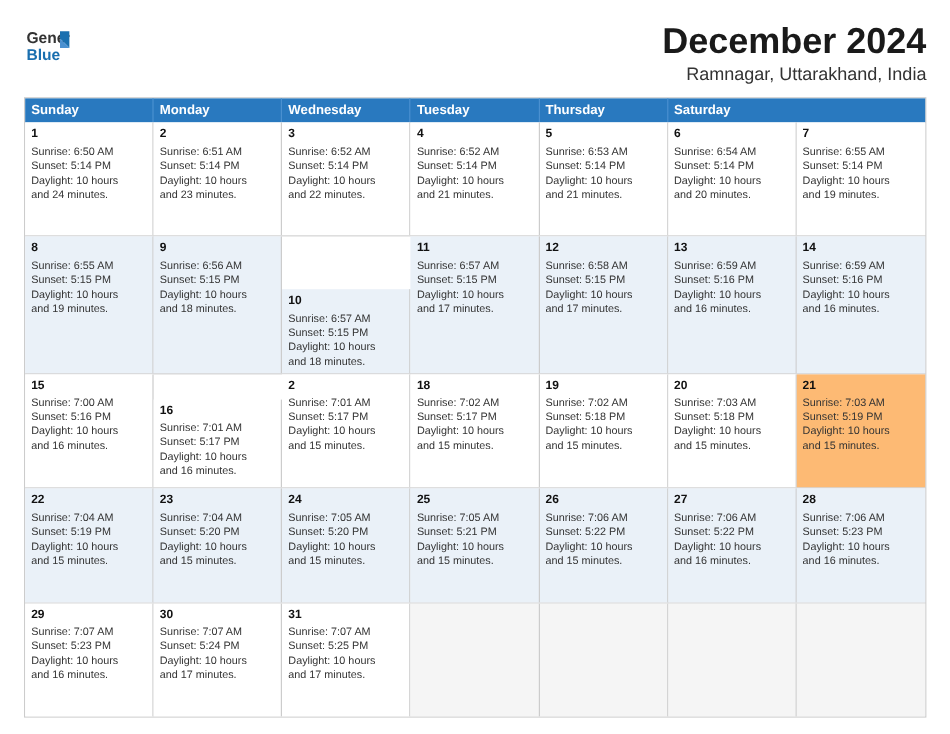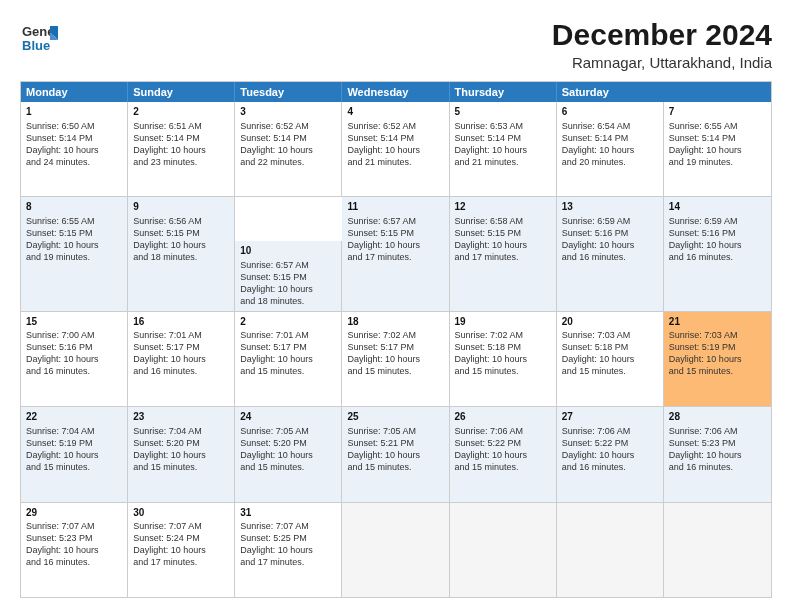--- a/index.html
+++ b/index.html
@@ -110,24 +110,24 @@
       </div>
     </div>
     <div class="title-section">
       <div class="main-title">December 2024</div>
       <div class="subtitle">Ramnagar, Uttarakhand, India</div>
     </div>
   </div>
 
   <div class="calendar">
     <div class="cal-header">
+      <div class="cal-header-cell">Sunday</div>
       <div class="cal-header-cell">Monday</div>
-      <div class="cal-header-cell">Sunday</div>
+      <div class="cal-header-cell">Wednesday</div>
       <div class="cal-header-cell">Tuesday</div>
-      <div class="cal-header-cell">Wednesday</div>
       <div class="cal-header-cell">Thursday</div>
       <div class="cal-header-cell">Saturday</div>
     </div>
     <div class="cal-body" id="cal-body">
     <div class="cal-row">
           <div class="cal-cell" style="background: rgb(255, 255, 255);">
             <span class="day-num">1</span>
             <span style="display:block;">Sunrise: 6:50 AM</span>
             <span style="display:block;">Sunset: 5:14 PM</span>
             <span style="display:block;">Daylight: 10 hours</span>
@@ -228,21 +228,21 @@
           </div>
         </div>
         <div class="cal-row">
           <div class="cal-cell" style="background: rgb(255, 255, 255);">
             <span class="day-num">15</span>
             <span style="display:block;">Sunrise: 7:00 AM</span>
             <span style="display:block;">Sunset: 5:16 PM</span>
             <span style="display:block;">Daylight: 10 hours</span>
             <span style="display:block;">and 16 minutes.</span>
           </div>
-          <div class="cal-cell" style="background: rgb(255, 255, 255);">
+          <div class="cal-cell" style="background: rgb(255, 255, 255); margin-top: 21px;">
             <span class="day-num">16</span>
             <span style="display:block;">Sunrise: 7:01 AM</span>
             <span style="display:block;">Sunset: 5:17 PM</span>
             <span style="display:block;">Daylight: 10 hours</span>
             <span style="display:block;">and 16 minutes.</span>
           </div>
           <div class="cal-cell" style="background: rgb(255, 255, 255);">
             <span class="day-num">2</span>
             <span style="display:block;">Sunrise: 7:01 AM</span>
             <span style="display:block;">Sunset: 5:17 PM</span>

